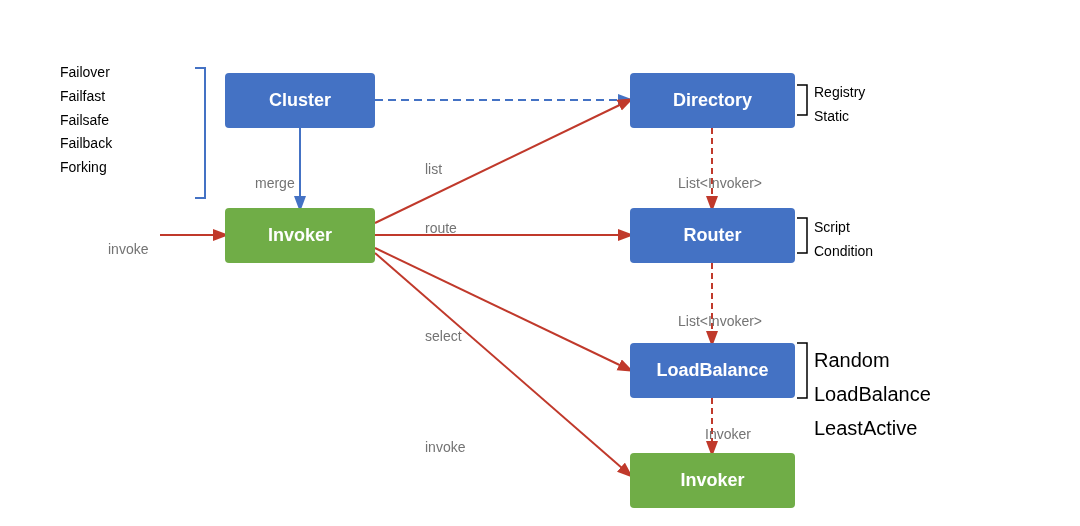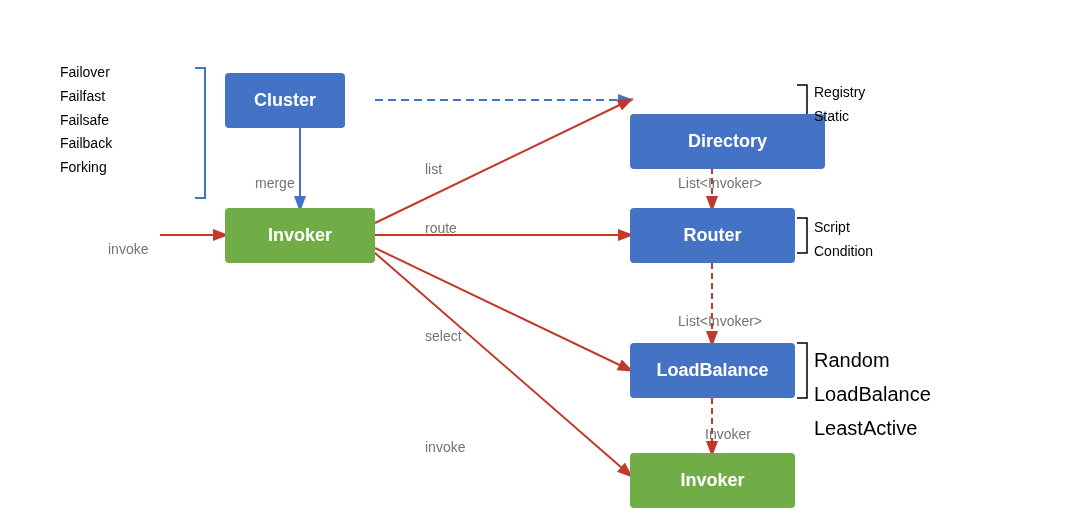--- a/index.html
+++ b/index.html
@@ -85,29 +85,29 @@
     <defs>
       <marker id="blue-arrow" markerWidth="8" markerHeight="8" refX="6" refY="3" orient="auto">
         <path d="M0,0 L0,6 L8,3 z" fill="#4472C4"></path>
       </marker>
       <marker id="red-arrow" markerWidth="8" markerHeight="8" refX="6" refY="3" orient="auto">
         <path d="M0,0 L0,6 L8,3 z" fill="#C0392B"></path>
       </marker>
     </defs>
   </svg>
 
-  <div class="box box-blue" style="left:185px;top:60px;width:120px;height:55px;">
+  <div class="box box-blue" style="left:185px;top:60px;width:150px;height:55px;">
     <span>Cluster</span>
   </div>
 
   <div class="box box-green" style="left:185px;top:195px;width:150px;height:55px;">
     <span>Invoker</span>
   </div>
 
-  <div class="box box-blue" style="left:590px;top:60px;width:195px;height:55px;margin-top:41px;">
+  <div class="box box-blue" style="left:590px;top:60px;width:165px;height:55px;">
     <span>Directory</span>
   </div>
 
   <div class="box box-blue" style="left:590px;top:195px;width:165px;height:55px;text-align:right;">
     <span>Router</span>
   </div>
 
   <div class="box box-blue" style="left:590px;top:330px;width:165px;height:55px;">
     <span>LoadBalance</span>
   </div>

